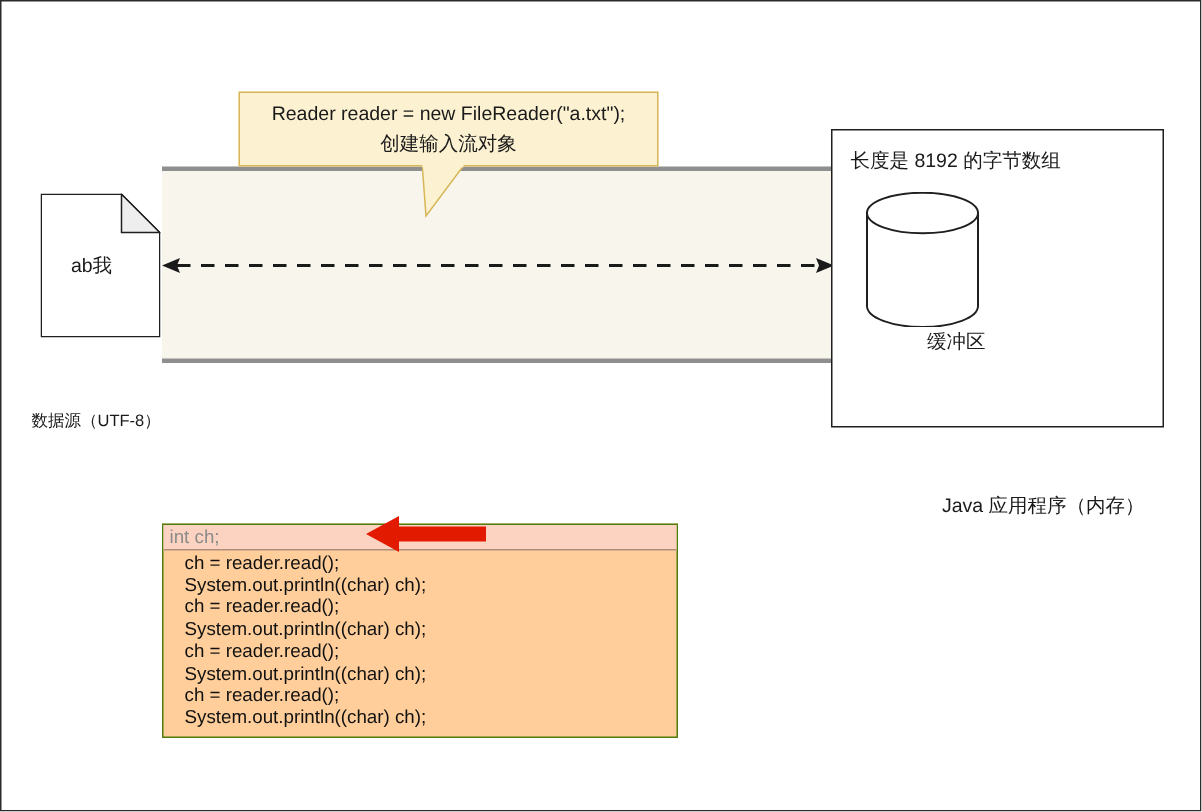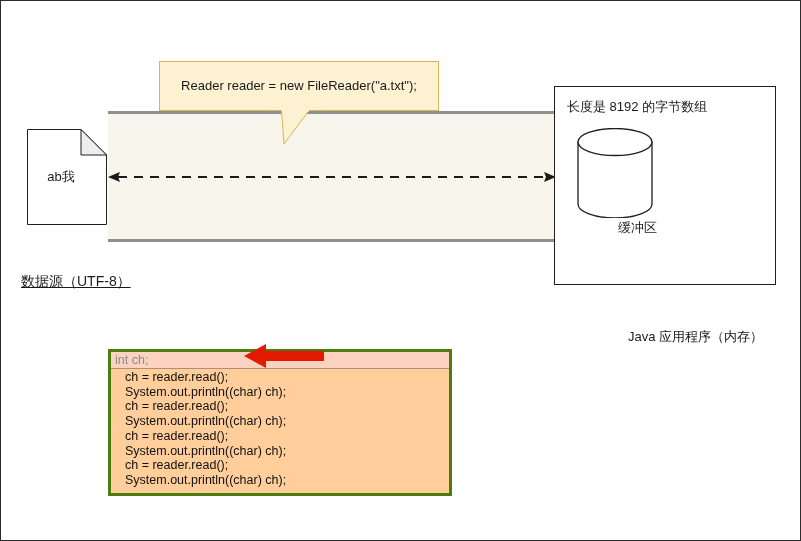--- a/index.html
+++ b/index.html
@@ -119,40 +119,39 @@
     text-align: right;
     font-size: 13px;
     color: #1a1a1a;
   }
 
   
   #source-caption {
     position: absolute;
     left: 20px;
     top: 272px;
-    font-size: 14px;
-    color: #1a1a1a;
-    text-decoration: underline;
+    font-size: 11px;
+    color: #1a1a1a;
   }
   #app-caption {
     position: absolute;
     left: 627px;
     top: 327px;
     font-size: 13px;
     color: #1a1a1a;
     text-align: center;
   }
 
   
   #code-block {
     position: absolute;
     left: 107px;
     top: 348px;
     width: 344px;
-    border: 3px solid #4d7c0f;
+    border: 1px solid #4d7c0f;
     box-sizing: border-box;
     background: #FFCE9A;
   }
   .code-line {
     font-family: "Liberation Sans", "DejaVu Sans", sans-serif;
     font-size: 12.5px;
     line-height: 14.7px;
     padding: 0 0 0 4px;
     white-space: pre;
     color: #111111;
@@ -194,20 +193,21 @@
   <div id="pipe-arrow">
     <svg width="452" height="20" viewBox="0 0 452 20" xmlns="http://www.w3.org/2000/svg">
       <line x1="12" y1="10" x2="440" y2="10" stroke="#1a1a1a" stroke-width="2" stroke-dasharray="9,7"></line>
       <path d="M2 10 L14 5 L12 10 L14 15 Z" fill="#1a1a1a"></path>
       <path d="M450 10 L438 5 L440 10 L438 15 Z" fill="#1a1a1a"></path>
     </svg>
   </div>
 
   <div id="callout-box">
     <div>Reader reader = new FileReader("a.txt");</div>
+    <div>创建输入流对象</div>
   </div>
   <div id="callout-tail">
     <svg width="40" height="36" viewBox="0 0 40 36" xmlns="http://www.w3.org/2000/svg">
       <path d="M0.5 0.5 L28 0.5 L3 34 Z" fill="#FCF2D1" stroke="#D6B656" stroke-width="1"></path>
       <line x1="0.5" y1="0.5" x2="28" y2="0.5" stroke="#FCF2D1" stroke-width="2"></line>
     </svg>
   </div>
 
   <div id="java-box"></div>
   <div id="java-box-title">长度是 8192 的字节数组</div>

